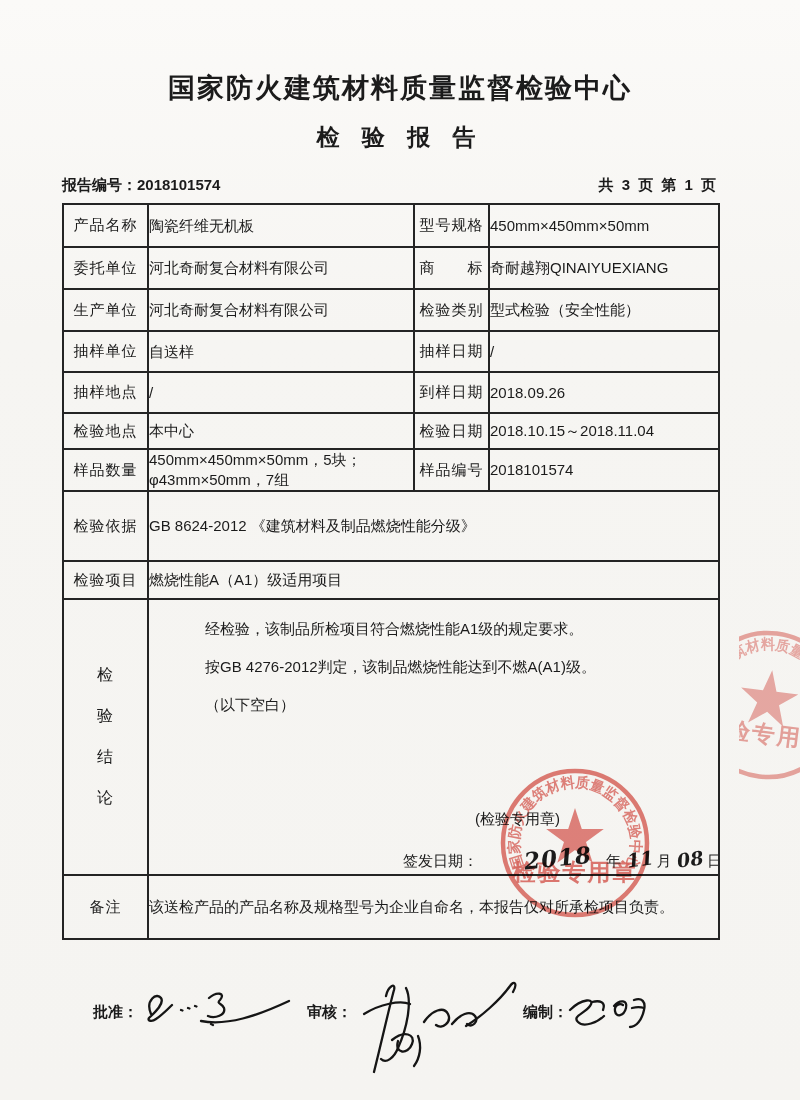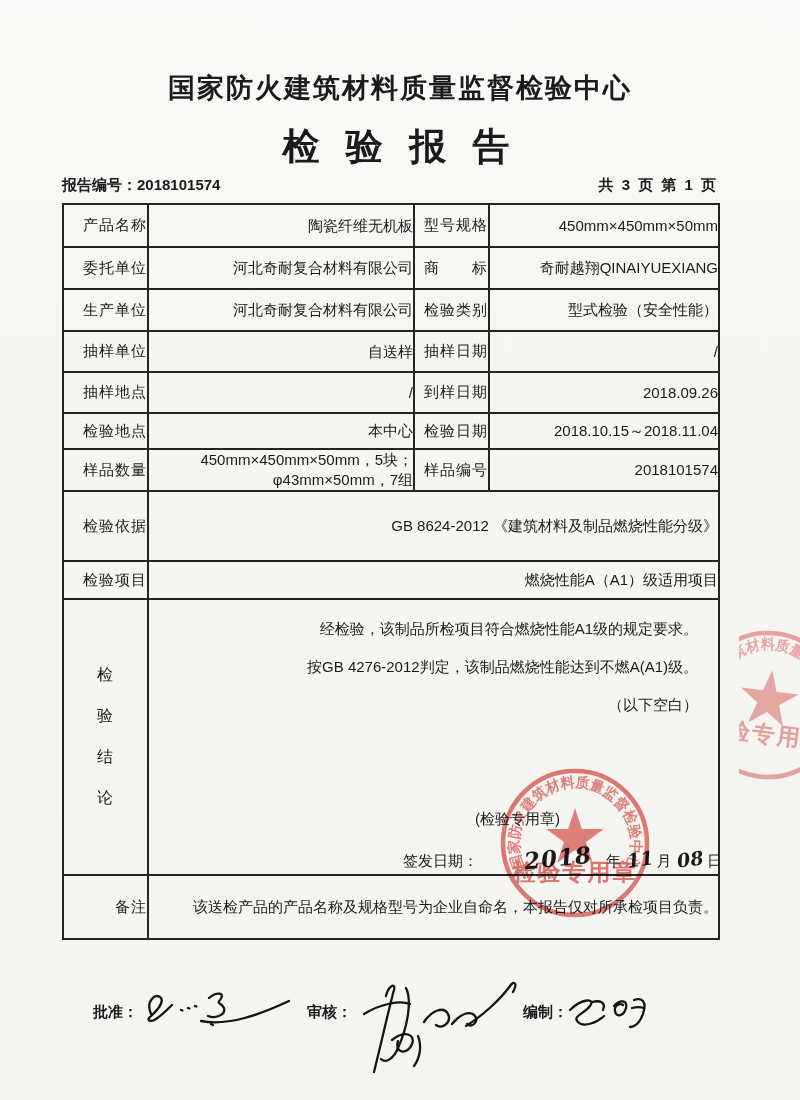--- a/index.html
+++ b/index.html
@@ -8,36 +8,35 @@
     background:linear-gradient(180deg,#fbfaf8 0%,#f6f5f2 30%,#f5f4f1 100%);
     font-family:"Liberation Sans","DejaVu Sans",sans-serif;
     color:#1b1b1b;
   }
   .title{
     position:absolute;top:70px;left:0;width:100%;
     text-align:center;font-size:27px;font-weight:700;letter-spacing:2px;
   }
   .subtitle{
     position:absolute;top:122px;left:0;width:100%;
-    text-align:center;font-size:37px;font-weight:700;letter-spacing:8px;
+    text-align:center;font-size:23px;font-weight:700;letter-spacing:8px;
   }
   .meta-row{
     position:absolute;top:176px;left:62px;width:656px;height:22px;
     font-size:15px;font-weight:600;
   }
   .meta-left{position:absolute;left:0;top:0;}
   .meta-right{position:absolute;right:0;top:0;letter-spacing:2px;}
   table.main{
     position:absolute;left:62px;top:203px;width:656px;
     border-collapse:collapse;table-layout:fixed;
   }
   table.main td{
     border:2px solid #242424;font-size:15px;padding:0;
     overflow:hidden;
-    text-align:right;
   }
   td.lab{text-align:center;letter-spacing:1px;}
   td.val{text-align:left;padding:2px 6px 2px 8px;line-height:20px;margin-top:36px;}
   tbody#gen-rows tr:nth-child(1){height:43px;}
   tbody#gen-rows tr:nth-child(2){height:42px;}
   tbody#gen-rows tr:nth-child(3){height:42px;}
   tbody#gen-rows tr:nth-child(4){height:41px;}
   tbody#gen-rows tr:nth-child(5){height:41px;}
   tbody#gen-rows tr:nth-child(6){height:36px;}
   tbody#gen-rows tr:nth-child(7){height:31px;}

